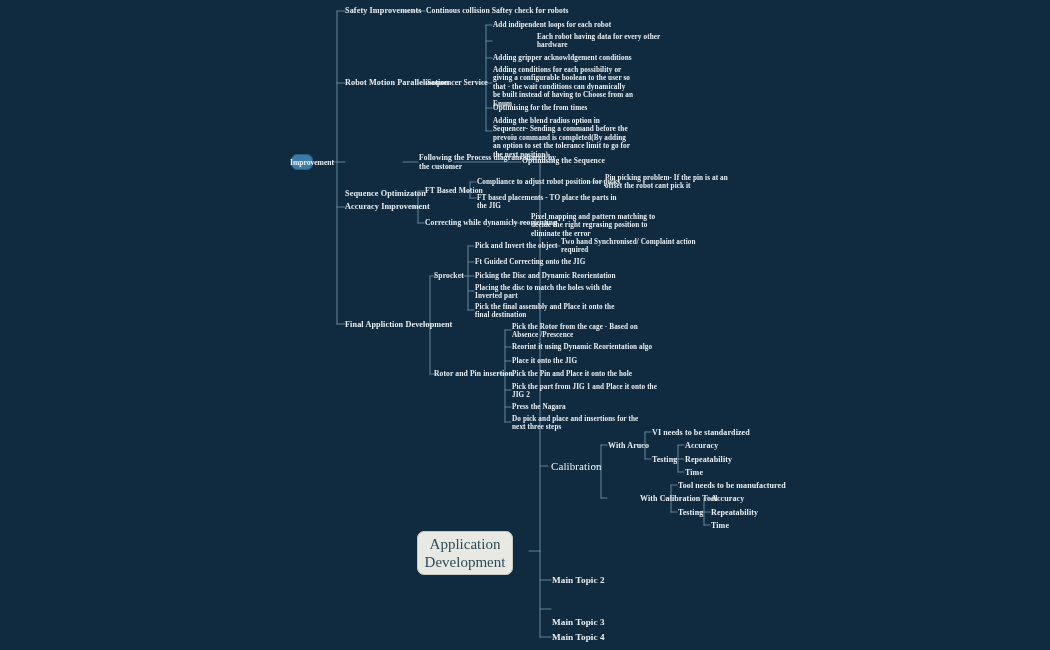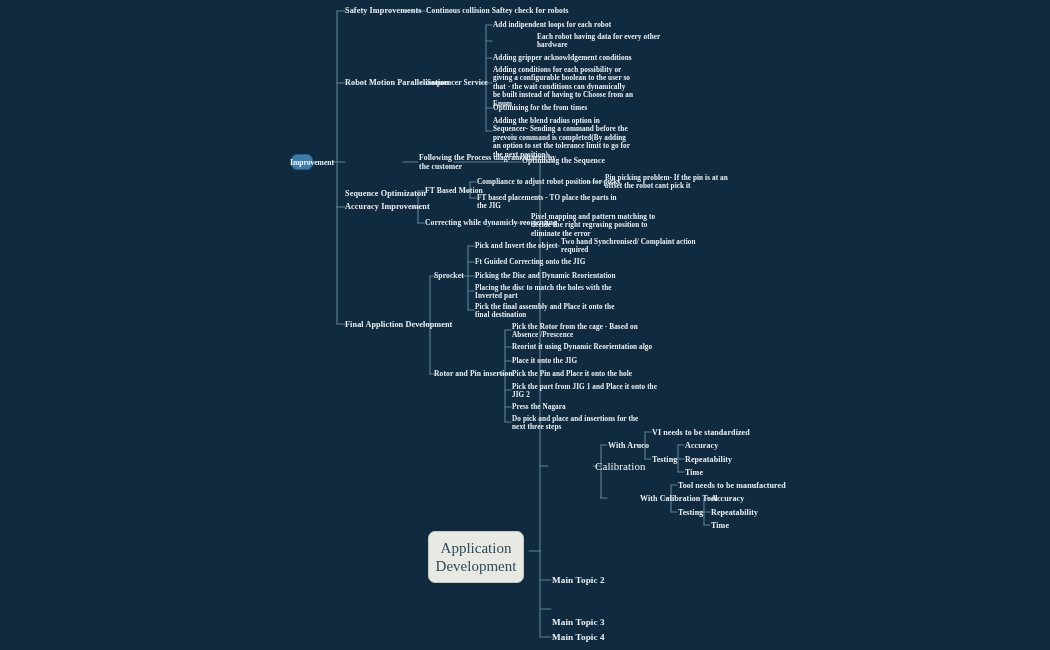--- a/index.html
+++ b/index.html
@@ -177,21 +177,21 @@
       <path d="M671 512 L677 512"></path>
       <path d="M697 512 L704 512"></path>
       <path d="M704 512 L704 498"></path>
       <path d="M704 512 L704 525"></path>
       <path d="M704 498 L710 498"></path>
       <path d="M704 512 L710 512"></path>
       <path d="M704 525 L710 525"></path>
     </g>
   </svg>
 
-  <div class="root-node" style="left:428px; top:531px; width:96px; height:52px;">Application
+  <div class="root-node" style="left:417px; top:531px; width:96px; height:44px;">Application
 Development</div>
 
   <div class="pill-node" style="left:291px; top:154px; width:20px; height:16px;padding-left:20px;">Improvement</div>
 
   <div class="node lvl-branch" style="left:345px; top:6px;">Safety Improvements</div>
   <div class="node lvl-mid" style="left:426px; top:7px;">Continous collision Saftey check for robots</div>
 
   <div class="node lvl-branch" style="left:345px; top:78px;">Robot Motion Parallelisation</div>
   <div class="node lvl-mid" style="left:427px; top:79px;">Sequencer Service</div>
 
@@ -246,21 +246,21 @@
 Absence /Prescence</div>
   <div class="node lvl-leaf" style="left:512px; top:343px;">Reorint it using Dynamic Reorientation algo</div>
   <div class="node lvl-leaf" style="left:512px; top:357px;">Place it onto the JIG</div>
   <div class="node lvl-leaf" style="left:512px; top:370px;">Pick the Pin and Place it onto the hole</div>
   <div class="node lvl-leaf" style="left:512px; top:383px;">Pick the part from JIG 1 and Place it onto the
 JIG 2</div>
   <div class="node lvl-leaf" style="left:512px; top:403px;">Press the Nagara</div>
   <div class="node lvl-leaf" style="left:512px; top:415px;">Do pick and place and insertions for the
 next three steps</div>
 
-  <div class="node lvl-cal" style="left:551px; top:466px; transform:translateY(-50%);margin-left:44px;">Calibration</div>
+  <div class="node lvl-cal" style="left:551px; top:466px; transform:translateY(-50%);">Calibration</div>
 
   <div class="node lvl-calsub" style="left:608px; top:441px;">With Aruco</div>
   <div class="node lvl-calsub" style="left:652px; top:428px;">VI needs to be standardized</div>
   <div class="node lvl-calsub" style="left:652px; top:455px;">Testing</div>
   <div class="node lvl-calsub" style="left:685px; top:441px;">Accuracy</div>
   <div class="node lvl-calsub" style="left:685px; top:455px;">Repeatability</div>
   <div class="node lvl-calsub" style="left:685px; top:468px;">Time</div>
 
   <div class="node lvl-calsub" style="left:608px; top:494px;margin-left:32px;">With Calibration Tool</div>
   <div class="node lvl-calsub" style="left:678px; top:481px;">Tool needs to be manufactured</div>

